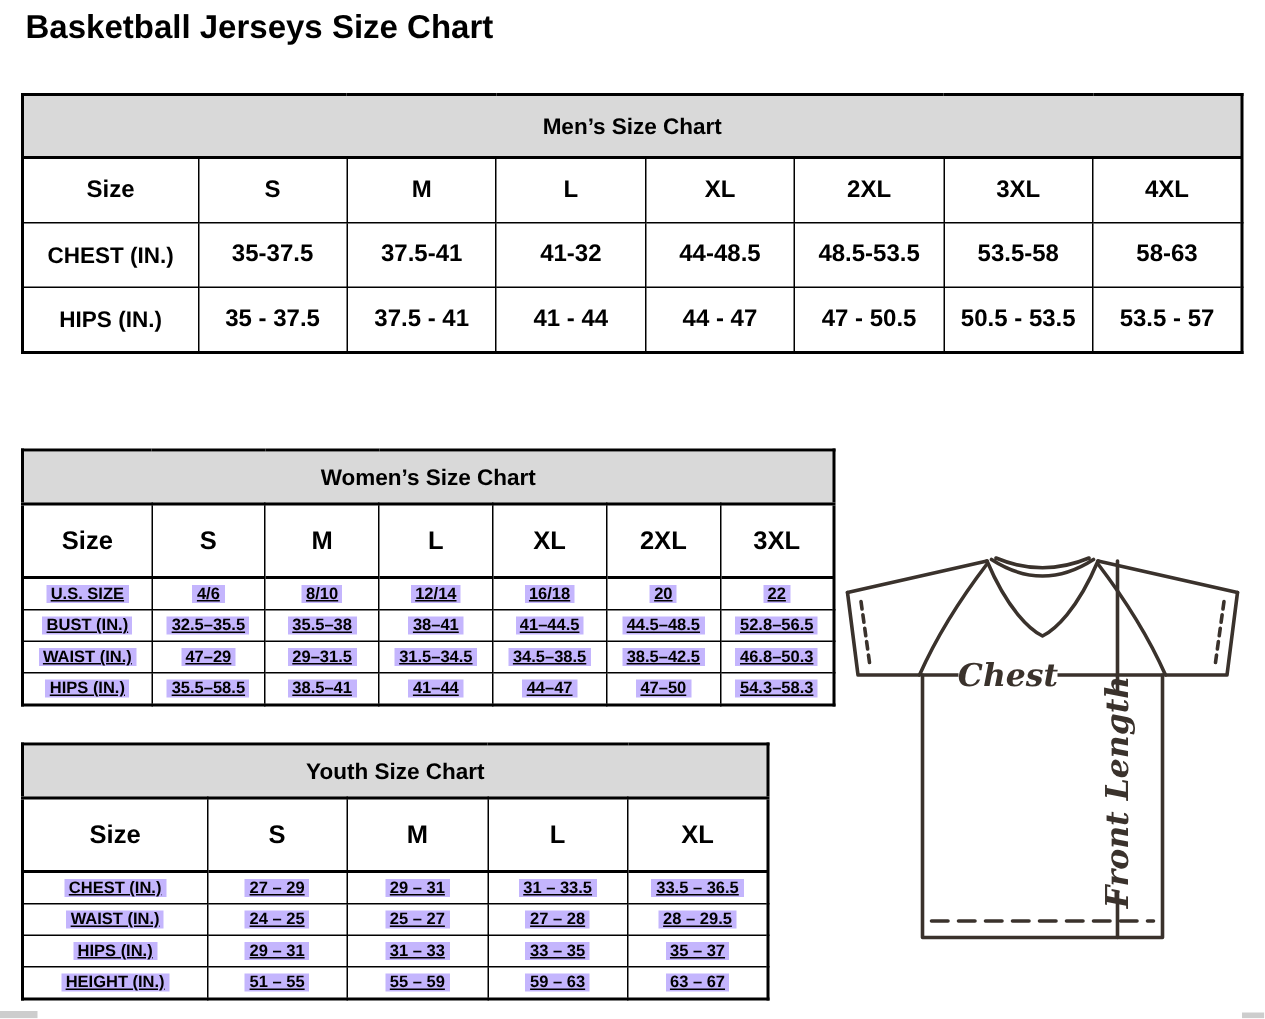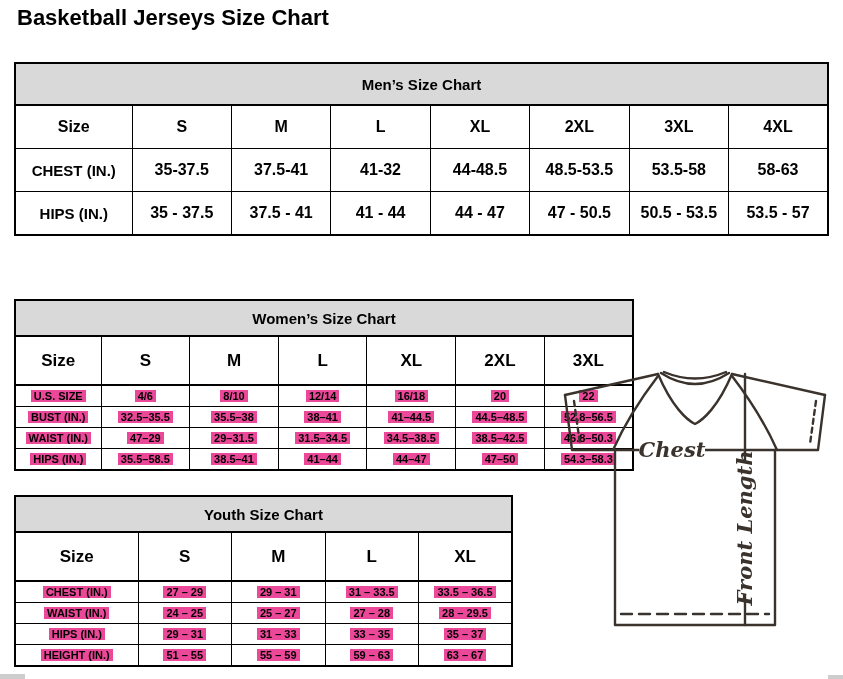--- a/index.html
+++ b/index.html
@@ -17,31 +17,31 @@
     font-weight:bold; padding:0; white-space:nowrap; overflow:hidden;
   }
   tr.band th { background:#d9d9d9; font-size:15px; border-bottom:2px solid #000; }
 
   #men-table { left:14px; top:62px; width:815px; }
   #men-table tr.band th { height:40px;text-align:center; }
   #men-table tr.cols th { height:42px; font-size:16px; }
   #men-table td { height:42px; font-size:16px; }
   #men-table td.rowlabel { font-size:15px; }
 
-  #women-table { left:14px; top:299px; width:620px; }
+  #women-table { left:14px; top:299px; width:543px; }
   #women-table tr.band th { height:34px; }
   #women-table tr.cols th { height:47px; font-size:17px; border-bottom:2px solid #000; }
   #women-table td { height:20px; font-size:11px; }
 
   #youth-table { left:14px; top:495px; width:499px; }
   #youth-table tr.band th { height:34px; }
   #youth-table tr.cols th { height:47px; font-size:17px; border-bottom:2px solid #000; }
   #youth-table td { height:20px; font-size:11px; }
 
-  .hl { background:#ec4899; padding:0 3px; }
+  .hl { background:#c4b5fd; padding:0 3px;text-decoration:underline; }
 
   .jersey { position:absolute; left:557px; top:362px; }
   .jersey text {
     font-family:"DejaVu Serif", serif; font-style:italic; font-weight:bold;
     font-size:21px; fill:#3a322c;
   }
   .sb { position:absolute; background:#cdcdcd; }
   #sb-left  { left:0;   top:674px; width:25px; height:5px; }
   #sb-right { left:828px; top:675px; width:15px; height:4px; }
 </style>

